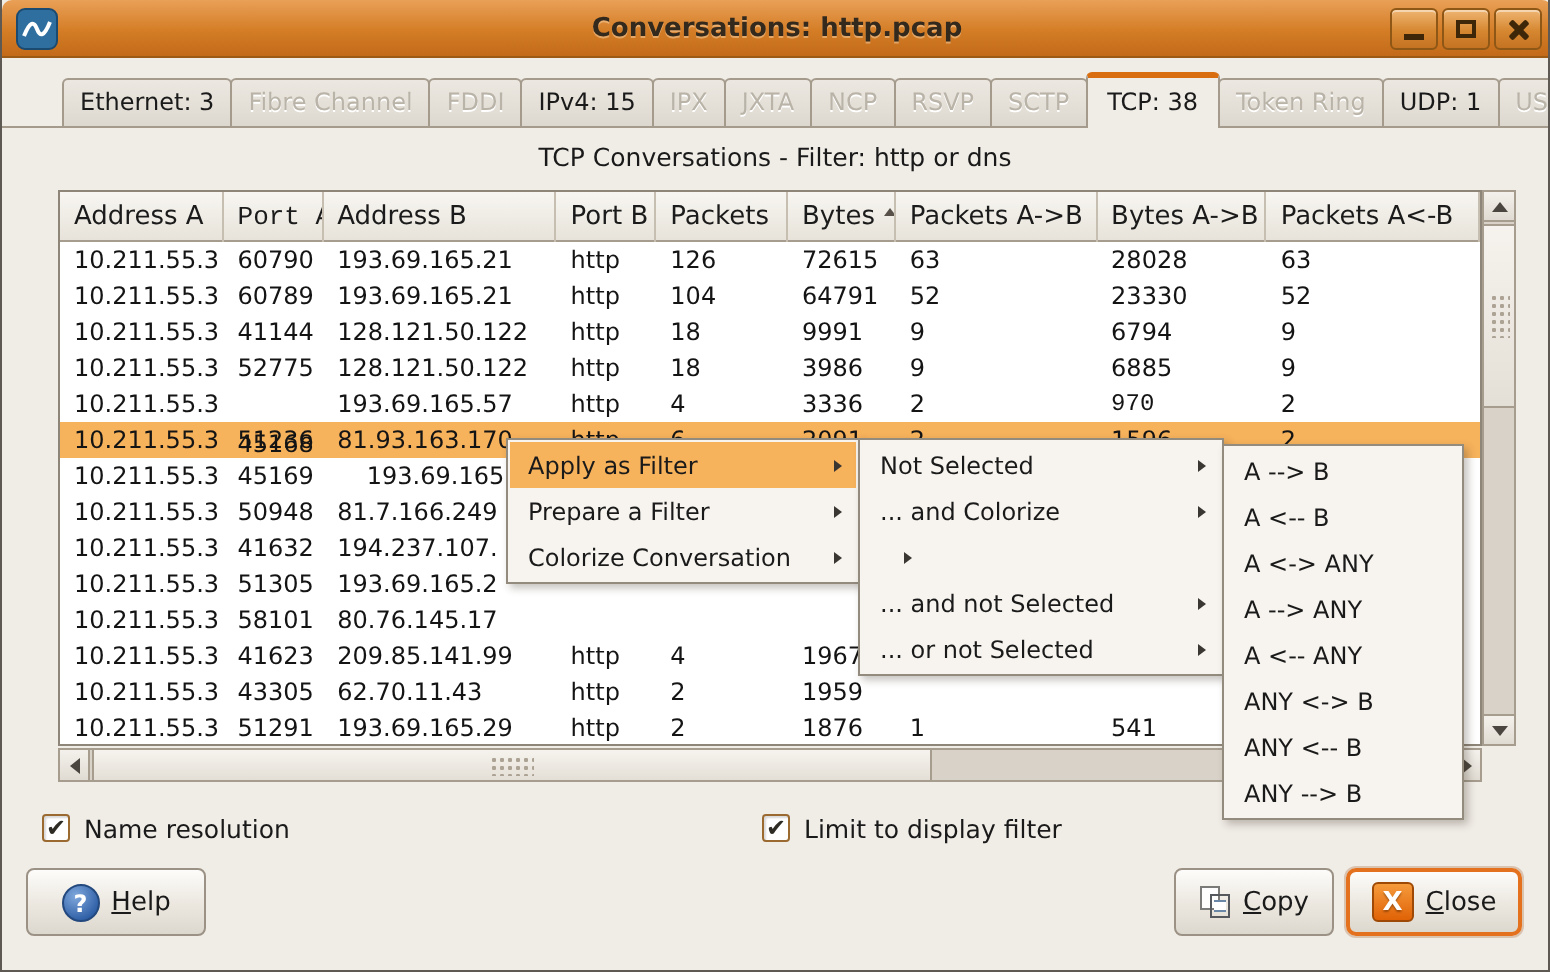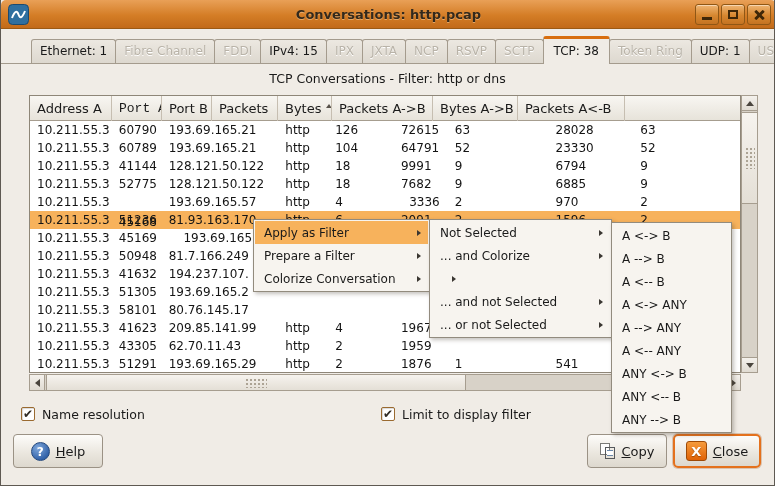--- a/index.html
+++ b/index.html
@@ -149,21 +149,21 @@
       <div class="winbtn">
           <div class="ic-max"></div>
         </div>
       <div class="winbtn">
           <div class="ic-x"></div>
         </div>
     </div>
   </div>
 
   <div class="tabbar">
-      <div class="tab">Ethernet: 1</div>
+      <div class="tab">Ethernet: 3</div>
       <div class="tab disabled">Fibre Channel</div>
       <div class="tab disabled">FDDI</div>
       <div class="tab">IPv4: 15</div>
       <div class="tab disabled">IPX</div>
       <div class="tab disabled">JXTA</div>
       <div class="tab disabled">NCP</div>
       <div class="tab disabled">RSVP</div>
       <div class="tab disabled">SCTP</div>
       <div class="tab active">TCP: 38</div>
       <div class="tab disabled">Token Ring</div>
@@ -174,20 +174,23 @@
   <div class="subtitle">TCP Conversations - Filter: http or dns</div>
 
   <div class="listframe">
     <div class="thead">
         <div class="hcell" style="width: 82px;">
           <span>Address A</span>
         </div>
         <div class="hcell" style="width: 50px; font-family: Liberation Mono, monospace;">
           <span>Port A</span>
         </div>
+        <div class="hcell" style="width: 117px;">
+          <span>Address B</span>
+        </div>
         <div class="hcell" style="width: 50px;">
           <span>Port B</span>
         </div>
         <div class="hcell" style="width: 66px;">
           <span>Packets</span>
         </div>
         <div class="hcell" style="width: 54px;">
           <span>Bytes</span>
           <span class="sortarrow"></span>
         </div>
@@ -234,34 +237,34 @@
           <div class="cell" style="width: 101px;">9</div>
           <div class="cell" style="width: 85px;">6794</div>
           <div class="cell" style="width: 107px;">9</div>
         </div>
         <div class="trow">
           <div class="cell" style="width: 82px;">10.211.55.3</div>
           <div class="cell" style="width: 50px;">52775</div>
           <div class="cell" style="width: 117px;">128.121.50.122</div>
           <div class="cell" style="width: 50px;">http</div>
           <div class="cell" style="width: 66px;">18</div>
-          <div class="cell" style="width: 54px;">7682</div>
+          <div class="cell" style="width: 54px;">3986</div>
           <div class="cell" style="width: 101px;">9</div>
           <div class="cell" style="width: 85px;">6885</div>
           <div class="cell" style="width: 107px;">9</div>
         </div>
         <div class="trow">
           <div class="cell" style="width: 82px;">10.211.55.3</div>
           <div class="cell" style="width: 50px; margin-top: 20px;">45168</div>
           <div class="cell" style="width: 117px;">193.69.165.57</div>
           <div class="cell" style="width: 50px;">http</div>
           <div class="cell" style="width: 66px;">4</div>
-          <div class="cell" style="width: 54px; text-align: center;">3336</div>
+          <div class="cell" style="width: 54px;">3336</div>
           <div class="cell" style="width: 101px;">2</div>
-          <div class="cell" style="width: 85px;">970</div>
+          <div class="cell" style="width: 85px; font-family: Liberation Mono, monospace;">970</div>
           <div class="cell" style="width: 107px;">2</div>
         </div>
         <div class="trow selected">
           <div class="cell" style="width: 82px;">10.211.55.3</div>
           <div class="cell" style="width: 50px;">51236</div>
           <div class="cell" style="width: 117px;">81.93.163.170</div>
           <div class="cell" style="width: 50px;">http</div>
           <div class="cell" style="width: 66px;">6</div>
           <div class="cell" style="width: 54px;">2091</div>
           <div class="cell" style="width: 101px;">2</div>
@@ -443,23 +446,20 @@
           <span class="lbl">... and not Selected</span>
           <span class="marrow"></span>
         </div>
         <div class="mitem">
           <span class="lbl">... or not Selected</span>
           <span class="marrow"></span>
         </div>
       </div>
       <div class="menu" style="left: 610px; top: 222px; width: 121px;">
         <div class="mitem">
-          <span class="lbl">A &lt;-&gt; B</span>
-        </div>
-        <div class="mitem">
           <span class="lbl">A --&gt; B</span>
         </div>
         <div class="mitem">
           <span class="lbl">A &lt;-- B</span>
         </div>
         <div class="mitem">
           <span class="lbl">A &lt;-&gt; ANY</span>
         </div>
         <div class="mitem">
           <span class="lbl">A --&gt; ANY</span>

